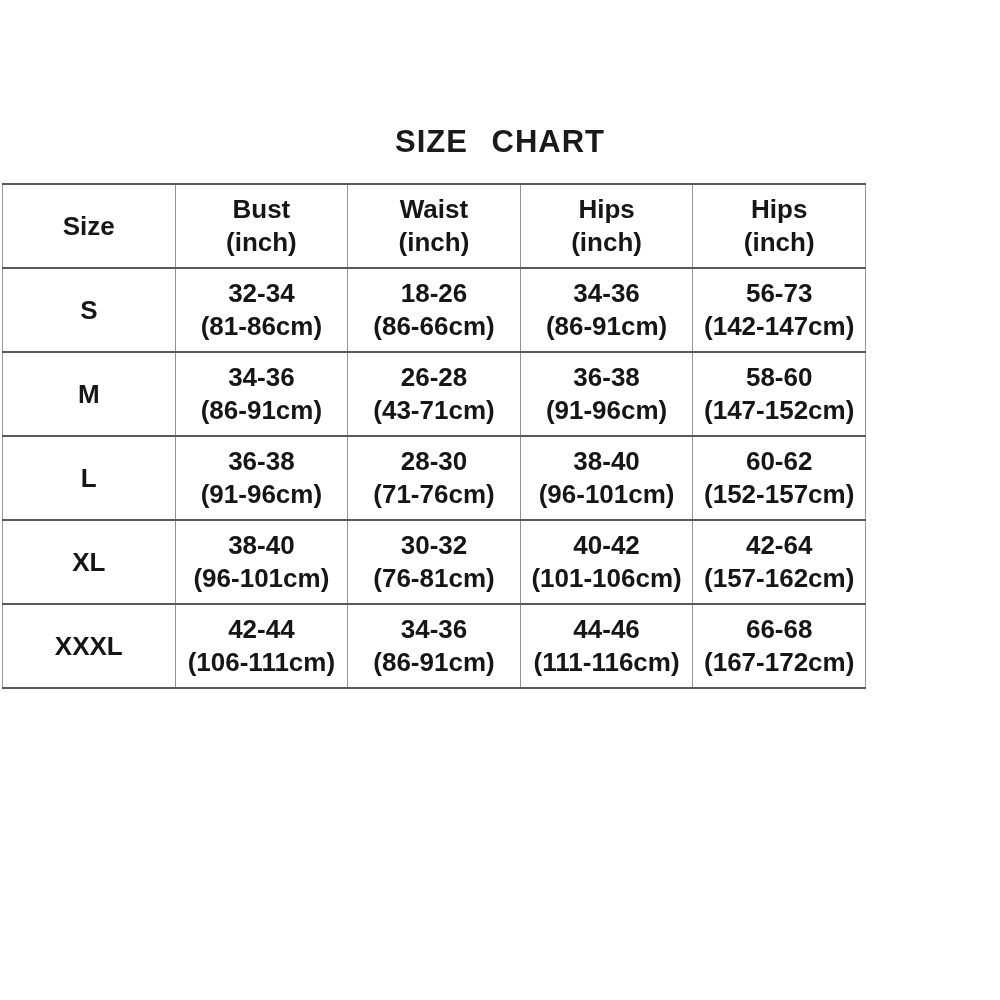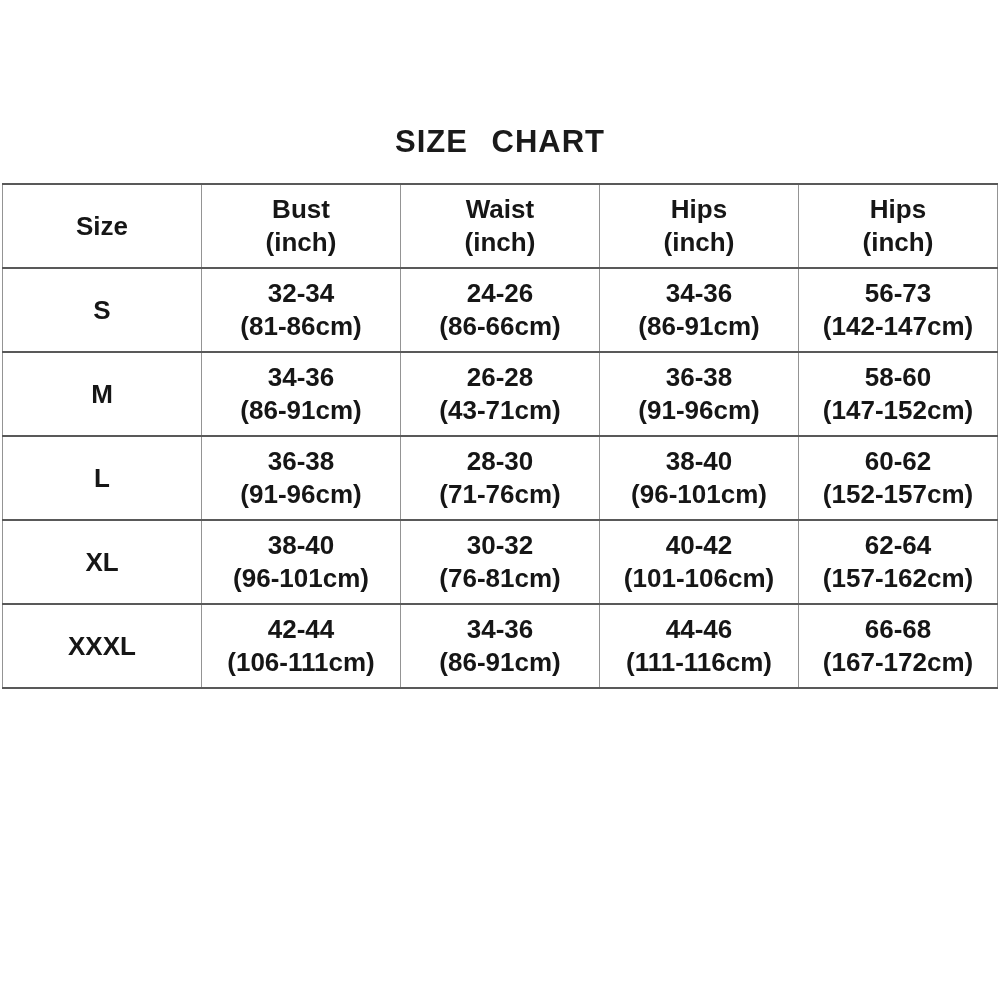--- a/index.html
+++ b/index.html
@@ -25,21 +25,21 @@
     font-size: 31px;
     font-weight: bold;
     letter-spacing: 1px;
     word-spacing: 14px;
     color: #1a1a1a;
   }
   table.size-table {
     position: absolute;
     top: 183px;
     left: 2px;
-    width: 996px;
+    width: 864px;
     border-collapse: collapse;
     table-layout: fixed;
   }
   .size-table th,
   .size-table td {
     width: 20%;
     height: 82px;
     padding: 0;
     text-align: center;
     vertical-align: middle;
@@ -95,21 +95,21 @@
 
       <tr>
         <td>
             <span class="line1">S</span>
           </td>
         <td>
             <span class="line1">32-34</span>
             <span class="line2">(81-86cm)</span>
           </td>
         <td>
-            <span class="line1">24-26</span>
+            <span class="line1">18-26</span>
             <span class="line2">(86-66cm)</span>
           </td>
         <td>
             <span class="line1">34-36</span>
             <span class="line2">(86-91cm)</span>
           </td>
         <td>
             <span class="line1">56-73</span>
             <span class="line2">(142-147cm)</span>
           </td>
@@ -169,21 +169,21 @@
           </td>
         <td>
             <span class="line1">30-32</span>
             <span class="line2">(76-81cm)</span>
           </td>
         <td>
             <span class="line1">40-42</span>
             <span class="line2">(101-106cm)</span>
           </td>
         <td>
-            <span class="line1">62-64</span>
+            <span class="line1">42-64</span>
             <span class="line2">(157-162cm)</span>
           </td>
       </tr>
 
 
       <tr>
         <td>
             <span class="line1">XXXL</span>
           </td>
         <td>

